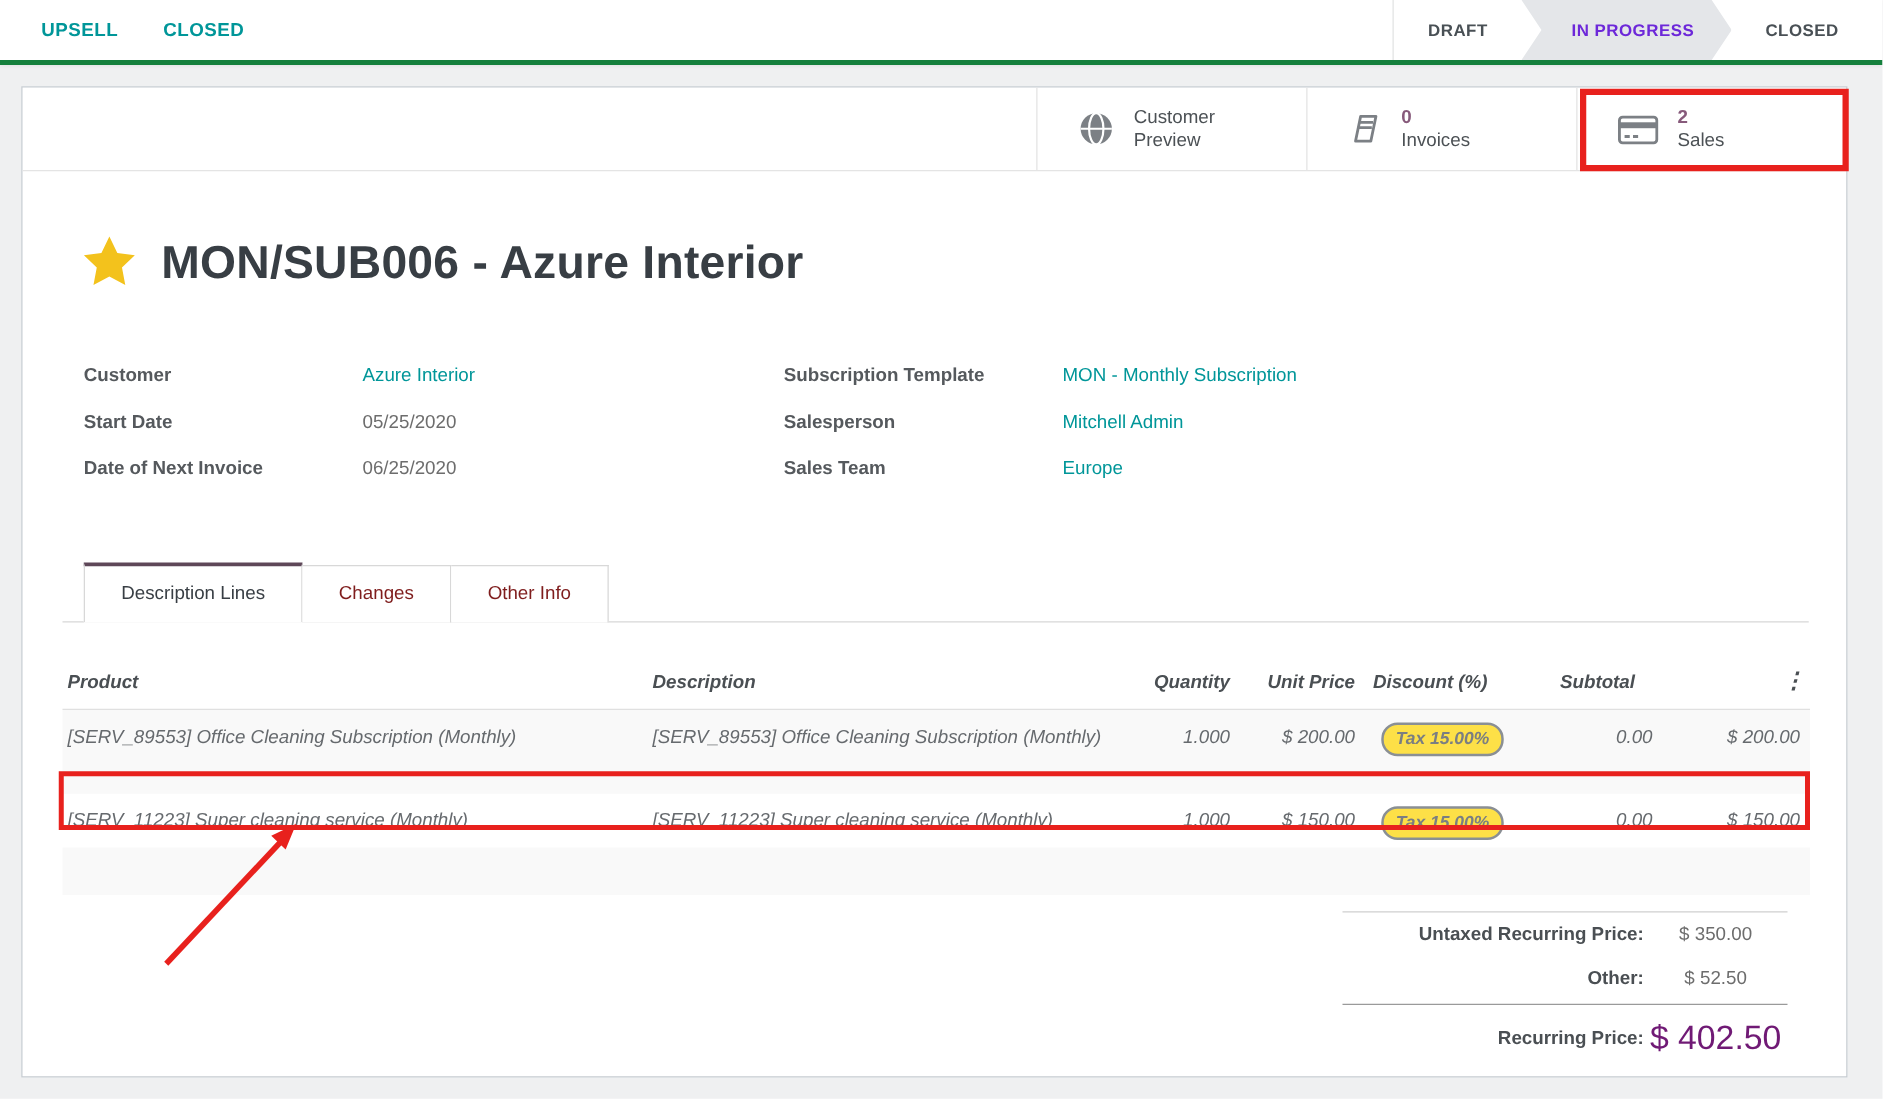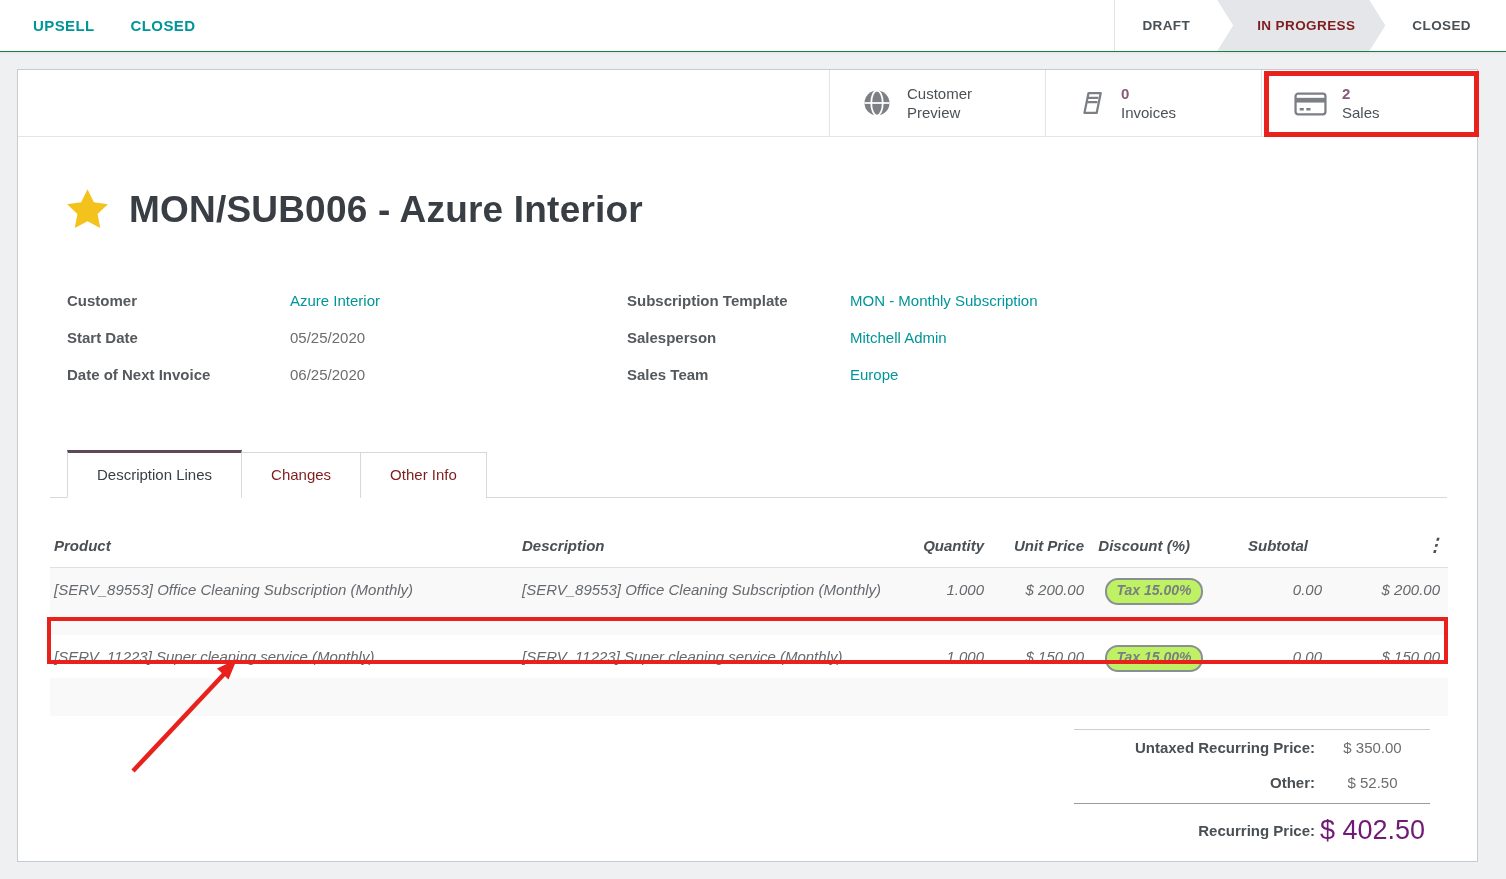--- a/index.html
+++ b/index.html
@@ -8,36 +8,36 @@
     font-family:"Liberation Sans", sans-serif;
     background:#eff0f1;
     position:relative;
     overflow:hidden;
     color:#666a6e;
   }
 
   
   .topbar {
     position:absolute; top:0; left:0; right:0; height:52px;
-    background:#fff; border-bottom:1px solid #15803d;
+    background:#fff; border-bottom:4px solid #15803d;
     display:flex; align-items:center; justify-content:space-between;
     box-shadow:0 1px 3px rgba(0,0,0,.06);
     z-index:3;
   }
   .topbar-left { display:flex; gap:36px; padding-left:33px; }
   .tb-action { color:#009699; font-weight:bold; font-size:15px; letter-spacing:.4px; cursor:pointer; }
 
   .statusbar { display:flex; align-items:stretch; height:100%; border-left:1px solid #e2e3e4; padding-right:8px; }
   .status-step {
     display:flex; align-items:center; padding:0 27px;
     font-size:13.5px; font-weight:bold; letter-spacing:.4px; color:#495055;
     cursor:pointer; white-space:nowrap;
   }
   .status-step.active {
-    color:#7f1d1d; background:#e4e6e9;
+    color:#6d28d9; background:#e4e6e9;
     padding:0 30px 0 40px;
     clip-path:polygon(0 0, calc(100% - 16px) 0, 100% 50%, calc(100% - 16px) 100%, 0 100%, 16px 50%);
   }
 
   
   .panel {
     position:absolute; left:17px; top:69px; width:1461px; height:793px;
     background:#fff; border:1px solid #c6cbd1;
     z-index:1;
   }
@@ -95,21 +95,21 @@
   .c-menu { flex:1 1 auto; text-align:right; padding-right:10px; }
   .kebab { font-size:18px; font-weight:bold; color:#4a4f53; cursor:pointer; line-height:1; }
   .row-stripe { background:#f9f9f9; }
   .drow { cursor:pointer; color:#666a6e; }
   .drow .cell { padding-top:10px; }
   .row-1 { min-height:67px; }
   .row-2 { height:43px; }
   .empty-stripe { height:38px; background:#f9f9f9; }
   .tax-badge {
     display:inline-block; border:2px solid #8a8f94; border-radius:13px;
-    padding:0 10px 1px; font-weight:bold; font-size:14px; color:#7a7e82; background:#bef264;
+    padding:0 10px 1px; font-weight:bold; font-size:14px; color:#7a7e82; background:#fde047;
     white-space:nowrap;
   }
 
   
   .totals { width:356px; margin:13px 17px 0 auto; border-top:1px solid #cfcfcf; font-size:15px; }
   .trow-total { display:flex; justify-content:flex-end; align-items:center; padding:9px 0; }
   .tlabel { font-weight:bold; color:#4a4f53; }
   .tvalue { width:115px; text-align:center; color:#6d6d6d; }
   .totals-sep { border-top:1px solid #9a9a9a; margin-top:3px; }
   .grand .tlabel { color:#4a4f53; }

